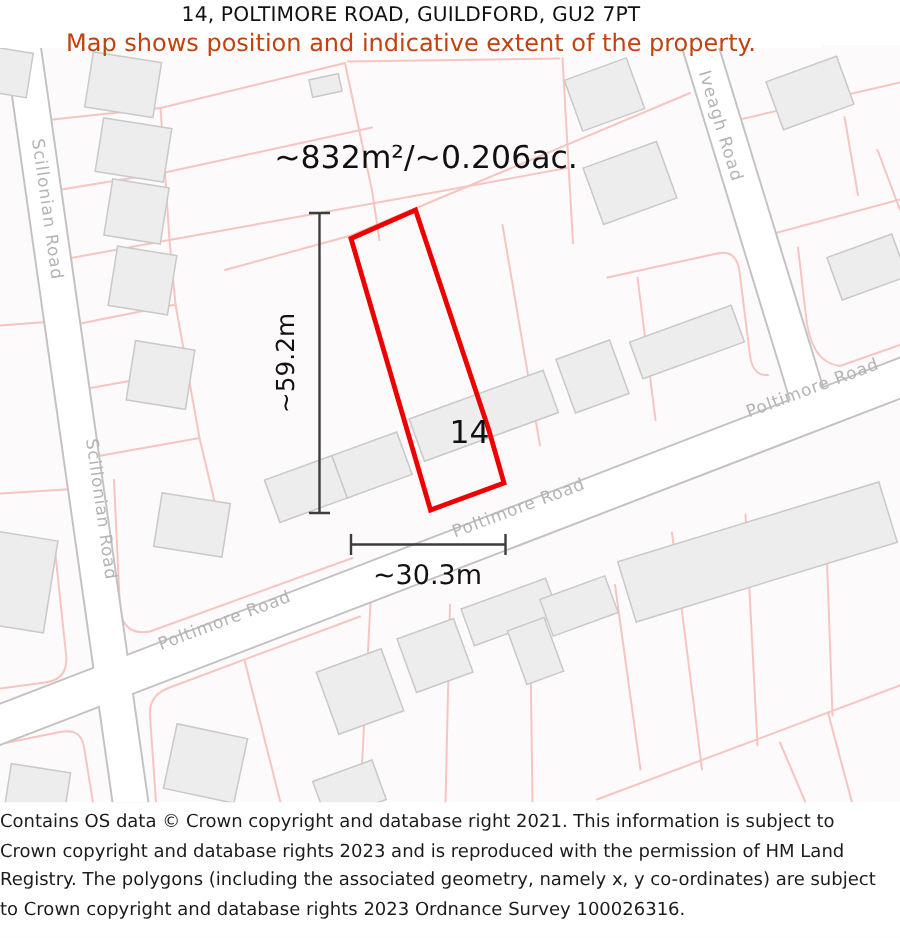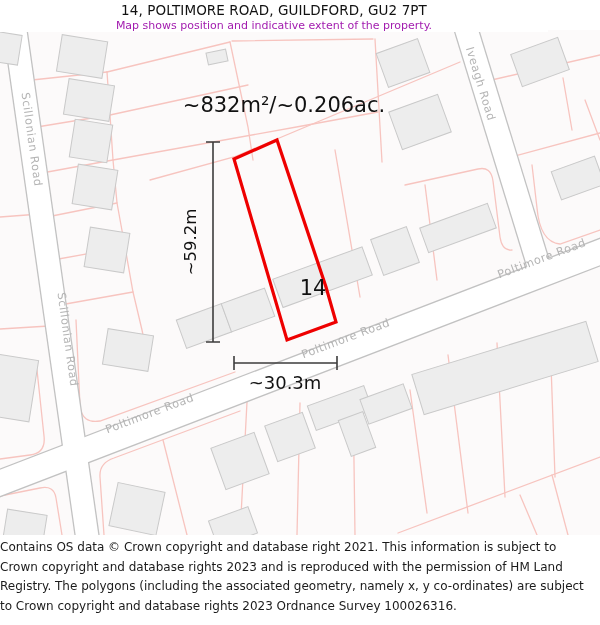--- a/index.html
+++ b/index.html
@@ -5,21 +5,21 @@
   html,body{margin:0;padding:0;}
   body{
     width:600px;height:625px;position:relative;background:#ffffff;
     font-family:"DejaVu Sans","Liberation Sans",sans-serif;overflow:hidden;
   }
   .header{
     position:absolute;top:0;left:0;width:548px;height:32px;text-align:center;
     background:#ffffff;z-index:3;
   }
   .header .title{font-size:13.5px;color:#111;margin-top:2px;letter-spacing:0.1px;}
-  .header .subtitle{font-size:11px;color:#a21caf;margin-top:1px;}
+  .header .subtitle{font-size:16px;color:#c2410c;margin-top:1px;}
   .map-wrap{position:absolute;top:30px;left:0;width:600px;height:505px;z-index:1;}
   svg{display:block;}
   .footer{
     position:absolute;top:535px;left:0;width:600px;height:90px;background:#ffffff;z-index:3;
   }
   .footer .copy{
     font-size:12px;line-height:19.5px;color:#1b1b1b;margin:3px 4px 0 0;
   }
   
   .bld{fill:#ededed;stroke:#c9c9c9;stroke-width:1;}

